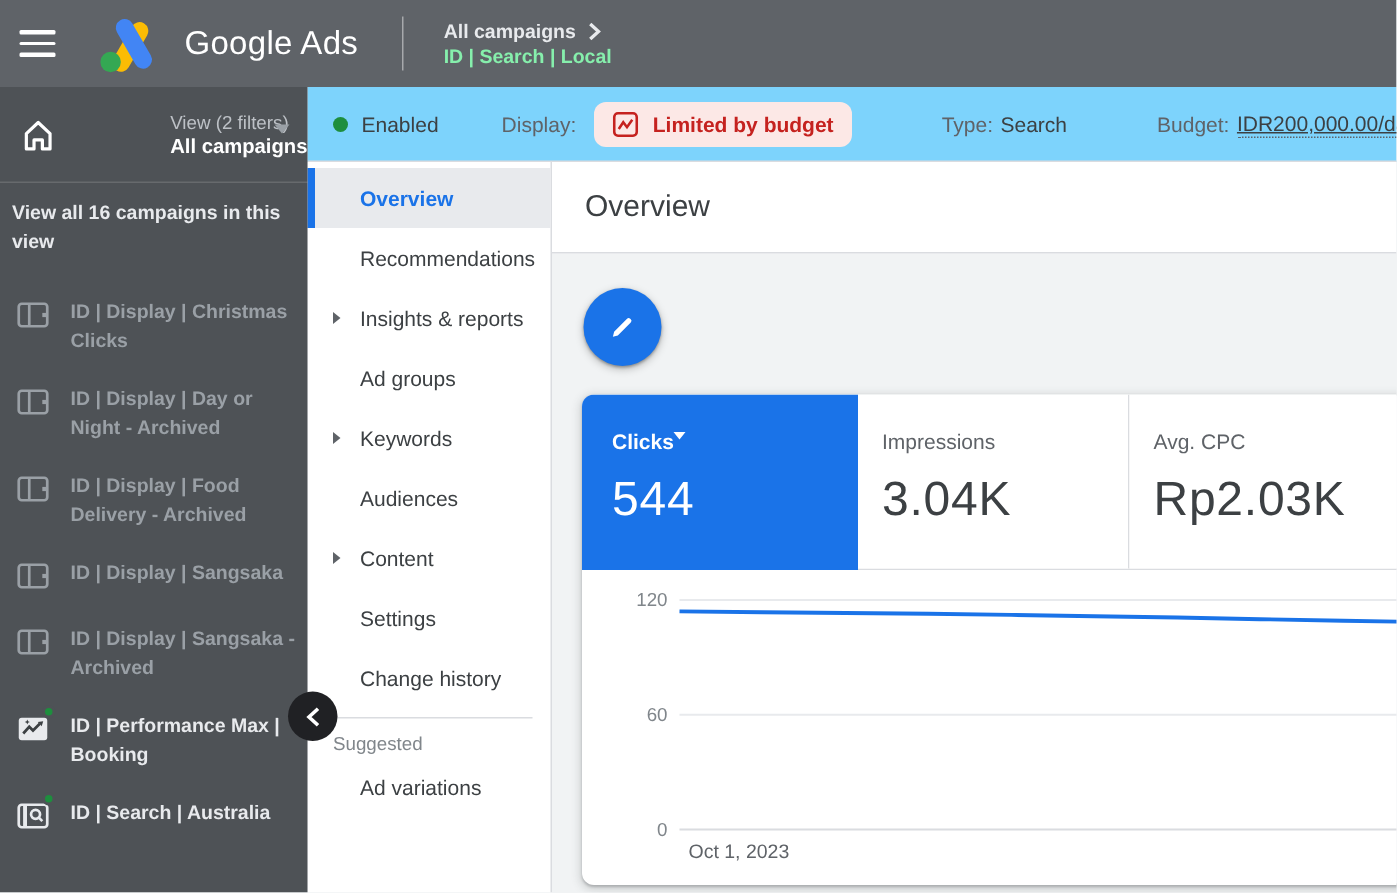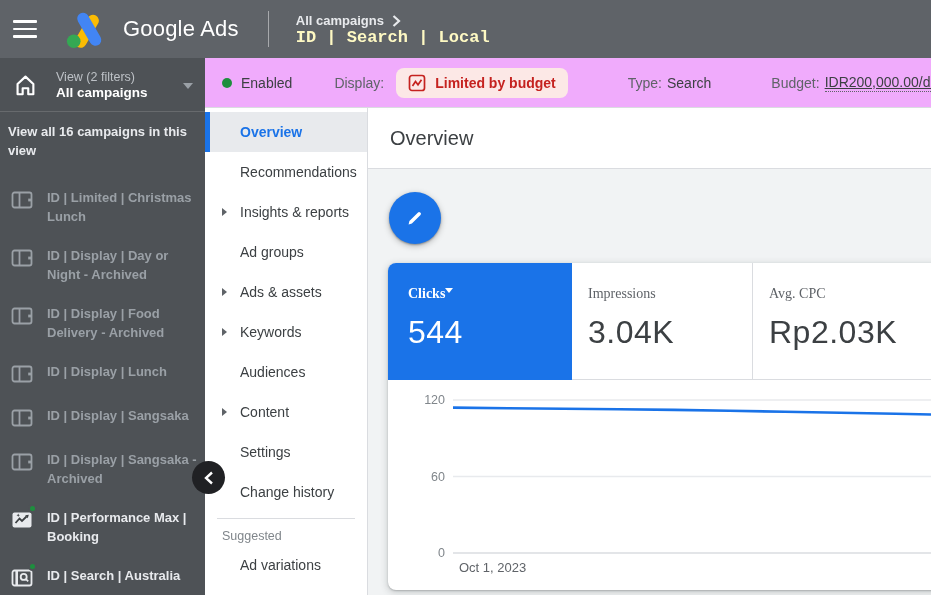--- a/index.html
+++ b/index.html
@@ -12,48 +12,48 @@
   
   .topbar { position:absolute; top:0; left:0; width:931px; height:58px;
     background:#5f6368; display:flex; align-items:center; z-index:20;gap:11px; }
   .hamburger { width:24px; height:24px; margin-left:13px; cursor:pointer; display:flex; flex-direction:column; justify-content:center; gap:5px; }
   .hamburger span { display:block; height:2.6px; background:#fff; border-radius:1px; }
   .ads-logo { margin-left:16px; width:44px; height:40px; }
   .product-name { color:#fff; font-size:22px; margin-left:4px; letter-spacing:.2px; }
   .tb-divider { width:1px; height:36px; background:rgba(255,255,255,.45); margin:0 16px 0 18px; }
   .breadcrumb { display:flex; flex-direction:column; justify-content:center; line-height:15px; }
   .bc-parent-row { display:flex; align-items:center; gap:8px; color:#e8eaed; font-size:13px; font-weight:bold; }
-  .bc-current { color:#fef9c3; font-size:17px; font-weight:bold; margin-top:2px;font-family:Liberation Mono, monospace; }
+  .bc-current { color:#86efac; font-size:13px; font-weight:bold; margin-top:2px; }
 
   
   .sidebar { position:absolute; top:58px; left:0; width:205px; bottom:0;
     background:#4e5256; z-index:10; }
-  .sidebar-header { height:54px; display:flex; align-items:center;
-    border-bottom:1px solid rgba(255,255,255,.14); position:relative; cursor:pointer; }
+  .sidebar-header { height:64px; display:flex; align-items:center;
+    border-bottom:1px solid rgba(255,255,255,.14); position:relative; cursor:pointer;justify-content:space-between; }
   .home-btn { width:26px; height:26px; margin-left:12px; flex-shrink:0; cursor:pointer; }
   .view-block { margin-left:18px; line-height:16px; }
   .view-filters { color:#bdc1c6; font-size:12.5px; }
   .view-name { color:#fff; font-size:13.5px; font-weight:bold; }
   .view-caret { position:absolute; right:12px; top:25px; width:0; height:0;
     border-left:5.5px solid transparent; border-right:5.5px solid transparent; border-top:6px solid #9aa0a6; }
   .view-summary { color:#e8eaed; font-size:13px; font-weight:bold; line-height:19px; padding:10px 8px 6px 8px; }
   .campaign-list { margin-top:14px; }
   .campaign-item { display:flex; align-items:flex-start; gap:13px; padding:8px 6px 8px 10px; margin-bottom:4px; cursor:pointer; }
   .campaign-icon { position:relative; width:24px; height:24px; flex-shrink:0; }
   .badge-dot { position:absolute; right:-3px; top:-4px; width:9px; height:9px; border-radius:50%;
     background:#1e8e3e; border:2px solid #4e5256; }
   .campaign-label { font-size:13px; font-weight:bold; line-height:19px; color:#9aa0a6; }
   .campaign-item.active .campaign-label { color:#e8eaed; }
   .collapse-handle { position:absolute; left:192px; top:461px; width:33px; height:33px;
     border-radius:50%; background:#202124; color:#fff; z-index:30; cursor:pointer;
     display:flex; align-items:center; justify-content:center; font-size:14px; font-weight:bold; }
 
   
   .statusbar { position:absolute; left:205px; top:58px; width:726px; height:50px;
-    background:#f0abfc; border-bottom:1px solid #dadce0; display:flex; align-items:center;
+    background:#7dd3fc; border-bottom:1px solid #dadce0; display:flex; align-items:center;
     padding-left:17px; white-space:nowrap; z-index:5; }
   .enabled-chip { display:flex; align-items:center; gap:9px; cursor:pointer; }
   .green-dot { width:10px; height:10px; border-radius:50%; background:#1e8e3e; }
   .enabled-text { font-size:14px; color:#3c4043; }
   .fld-label { font-size:14px; color:#5f6368;margin-left:44px; }
   .status-label { margin-left:42px; }
   .budget-group,.type-group { display:flex; align-items:center; gap:5px; margin-left:16px; cursor:pointer; }
   .fld-value { font-size:14px; color:#3c4043; }
   .budget-value { border-bottom:1.5px dotted #5f6368; padding-bottom:1px;text-decoration:underline; }
   .limited-badge { margin-left:12px; display:flex; align-items:center; gap:9px;
@@ -84,21 +84,21 @@
     background:#1a73e8; box-shadow:0 1px 2px rgba(0,0,0,.3),0 2px 6px rgba(0,0,0,.25);
     display:flex; align-items:center; justify-content:center; cursor:pointer; }
 
   .widget-card { position:absolute; left:20px; top:94px; width:620px; height:327px;
     background:#fff; border-radius:8px; overflow:hidden;
     box-shadow:0 1px 2px rgba(60,64,67,.3),0 2px 6px 2px rgba(60,64,67,.15); }
   .metrics-row { display:flex; height:117px; border-bottom:1px solid #dadce0; }
   .metric-cell { width:181px; padding:23px 0 0 16px; border-right:1px solid #dadce0; cursor:pointer; background:#fff; }
   .metric-cell:last-child { flex:1; border-right:none; }
   .metric-cell.selected { width:184px; background:#1a73e8; border-right:none; padding-left:20px; margin-bottom:-1px; }
-  .metric-label { font-size:14px; color:#5f6368; display:flex; align-items:flex-start; gap:0;font-family:Liberation Serif, serif; }
+  .metric-label { font-size:14px; color:#5f6368; display:flex; align-items:flex-start; gap:0; }
   .metric-cell.selected .metric-label { color:#fff; font-weight:bold; }
   .metric-caret { width:0; height:0; border-left:4.5px solid transparent; border-right:4.5px solid transparent; border-top:5px solid #fff; margin-top:2px; }
   .metric-value { font-size:32px; color:#3c4043; margin-top:12px; letter-spacing:.5px; }
   .metric-cell.selected .metric-value { color:#fff; }
   .chart-area { position:absolute; left:0; top:117px; right:0; bottom:0; }
 </style>
 </head>
 <body>
 
 <div class="topbar">
@@ -137,45 +137,37 @@
     <div class="view-caret"></div>
   </div>
   <div class="view-summary">View all 16 campaigns in this view</div>
   <div class="campaign-list" id="campaign-list">
       <div class="campaign-item">
         <span class="campaign-icon"><svg viewBox="0 0 24 24" width="24" height="24">
             <rect x="2.5" y="4.5" width="19" height="15" rx="2" fill="none" stroke="#9aa0a6" stroke-width="1.8"></rect>
             <line x1="9.5" y1="4.5" x2="9.5" y2="19.5" stroke="#9aa0a6" stroke-width="1.8"></line>
             <rect x="18.2" y="10.6" width="3.3" height="2.8" fill="#9aa0a6"></rect>
           </svg></span>
-        <span class="campaign-label">ID | Limited | Christmas Lunch</span>
+        <span class="campaign-label">ID | Display | Christmas Clicks</span>
       </div>
       <div class="campaign-item">
         <span class="campaign-icon"><svg viewBox="0 0 24 24" width="24" height="24">
             <rect x="2.5" y="4.5" width="19" height="15" rx="2" fill="none" stroke="#9aa0a6" stroke-width="1.8"></rect>
             <line x1="9.5" y1="4.5" x2="9.5" y2="19.5" stroke="#9aa0a6" stroke-width="1.8"></line>
             <rect x="18.2" y="10.6" width="3.3" height="2.8" fill="#9aa0a6"></rect>
           </svg></span>
         <span class="campaign-label">ID | Display | Day or Night - Archived</span>
       </div>
       <div class="campaign-item">
         <span class="campaign-icon"><svg viewBox="0 0 24 24" width="24" height="24">
             <rect x="2.5" y="4.5" width="19" height="15" rx="2" fill="none" stroke="#9aa0a6" stroke-width="1.8"></rect>
             <line x1="9.5" y1="4.5" x2="9.5" y2="19.5" stroke="#9aa0a6" stroke-width="1.8"></line>
             <rect x="18.2" y="10.6" width="3.3" height="2.8" fill="#9aa0a6"></rect>
           </svg></span>
         <span class="campaign-label">ID | Display | Food Delivery - Archived</span>
-      </div>
-      <div class="campaign-item">
-        <span class="campaign-icon"><svg viewBox="0 0 24 24" width="24" height="24">
-            <rect x="2.5" y="4.5" width="19" height="15" rx="2" fill="none" stroke="#9aa0a6" stroke-width="1.8"></rect>
-            <line x1="9.5" y1="4.5" x2="9.5" y2="19.5" stroke="#9aa0a6" stroke-width="1.8"></line>
-            <rect x="18.2" y="10.6" width="3.3" height="2.8" fill="#9aa0a6"></rect>
-          </svg></span>
-        <span class="campaign-label">ID | Display | Lunch</span>
       </div>
       <div class="campaign-item">
         <span class="campaign-icon"><svg viewBox="0 0 24 24" width="24" height="24">
             <rect x="2.5" y="4.5" width="19" height="15" rx="2" fill="none" stroke="#9aa0a6" stroke-width="1.8"></rect>
             <line x1="9.5" y1="4.5" x2="9.5" y2="19.5" stroke="#9aa0a6" stroke-width="1.8"></line>
             <rect x="18.2" y="10.6" width="3.3" height="2.8" fill="#9aa0a6"></rect>
           </svg></span>
         <span class="campaign-label">ID | Display | Sangsaka</span>
       </div>
       <div class="campaign-item">
@@ -243,24 +235,20 @@
       </div>
       <div class="nav-item">
         <span>Recommendations</span>
       </div>
       <div class="nav-item">
         <span class="exp-caret"></span>
         <span>Insights &amp; reports</span>
       </div>
       <div class="nav-item">
         <span>Ad groups</span>
-      </div>
-      <div class="nav-item">
-        <span class="exp-caret"></span>
-        <span>Ads &amp; assets</span>
       </div>
       <div class="nav-item">
         <span class="exp-caret"></span>
         <span>Keywords</span>
       </div>
       <div class="nav-item">
         <span>Audiences</span>
       </div>
       <div class="nav-item">
         <span class="exp-caret"></span>

